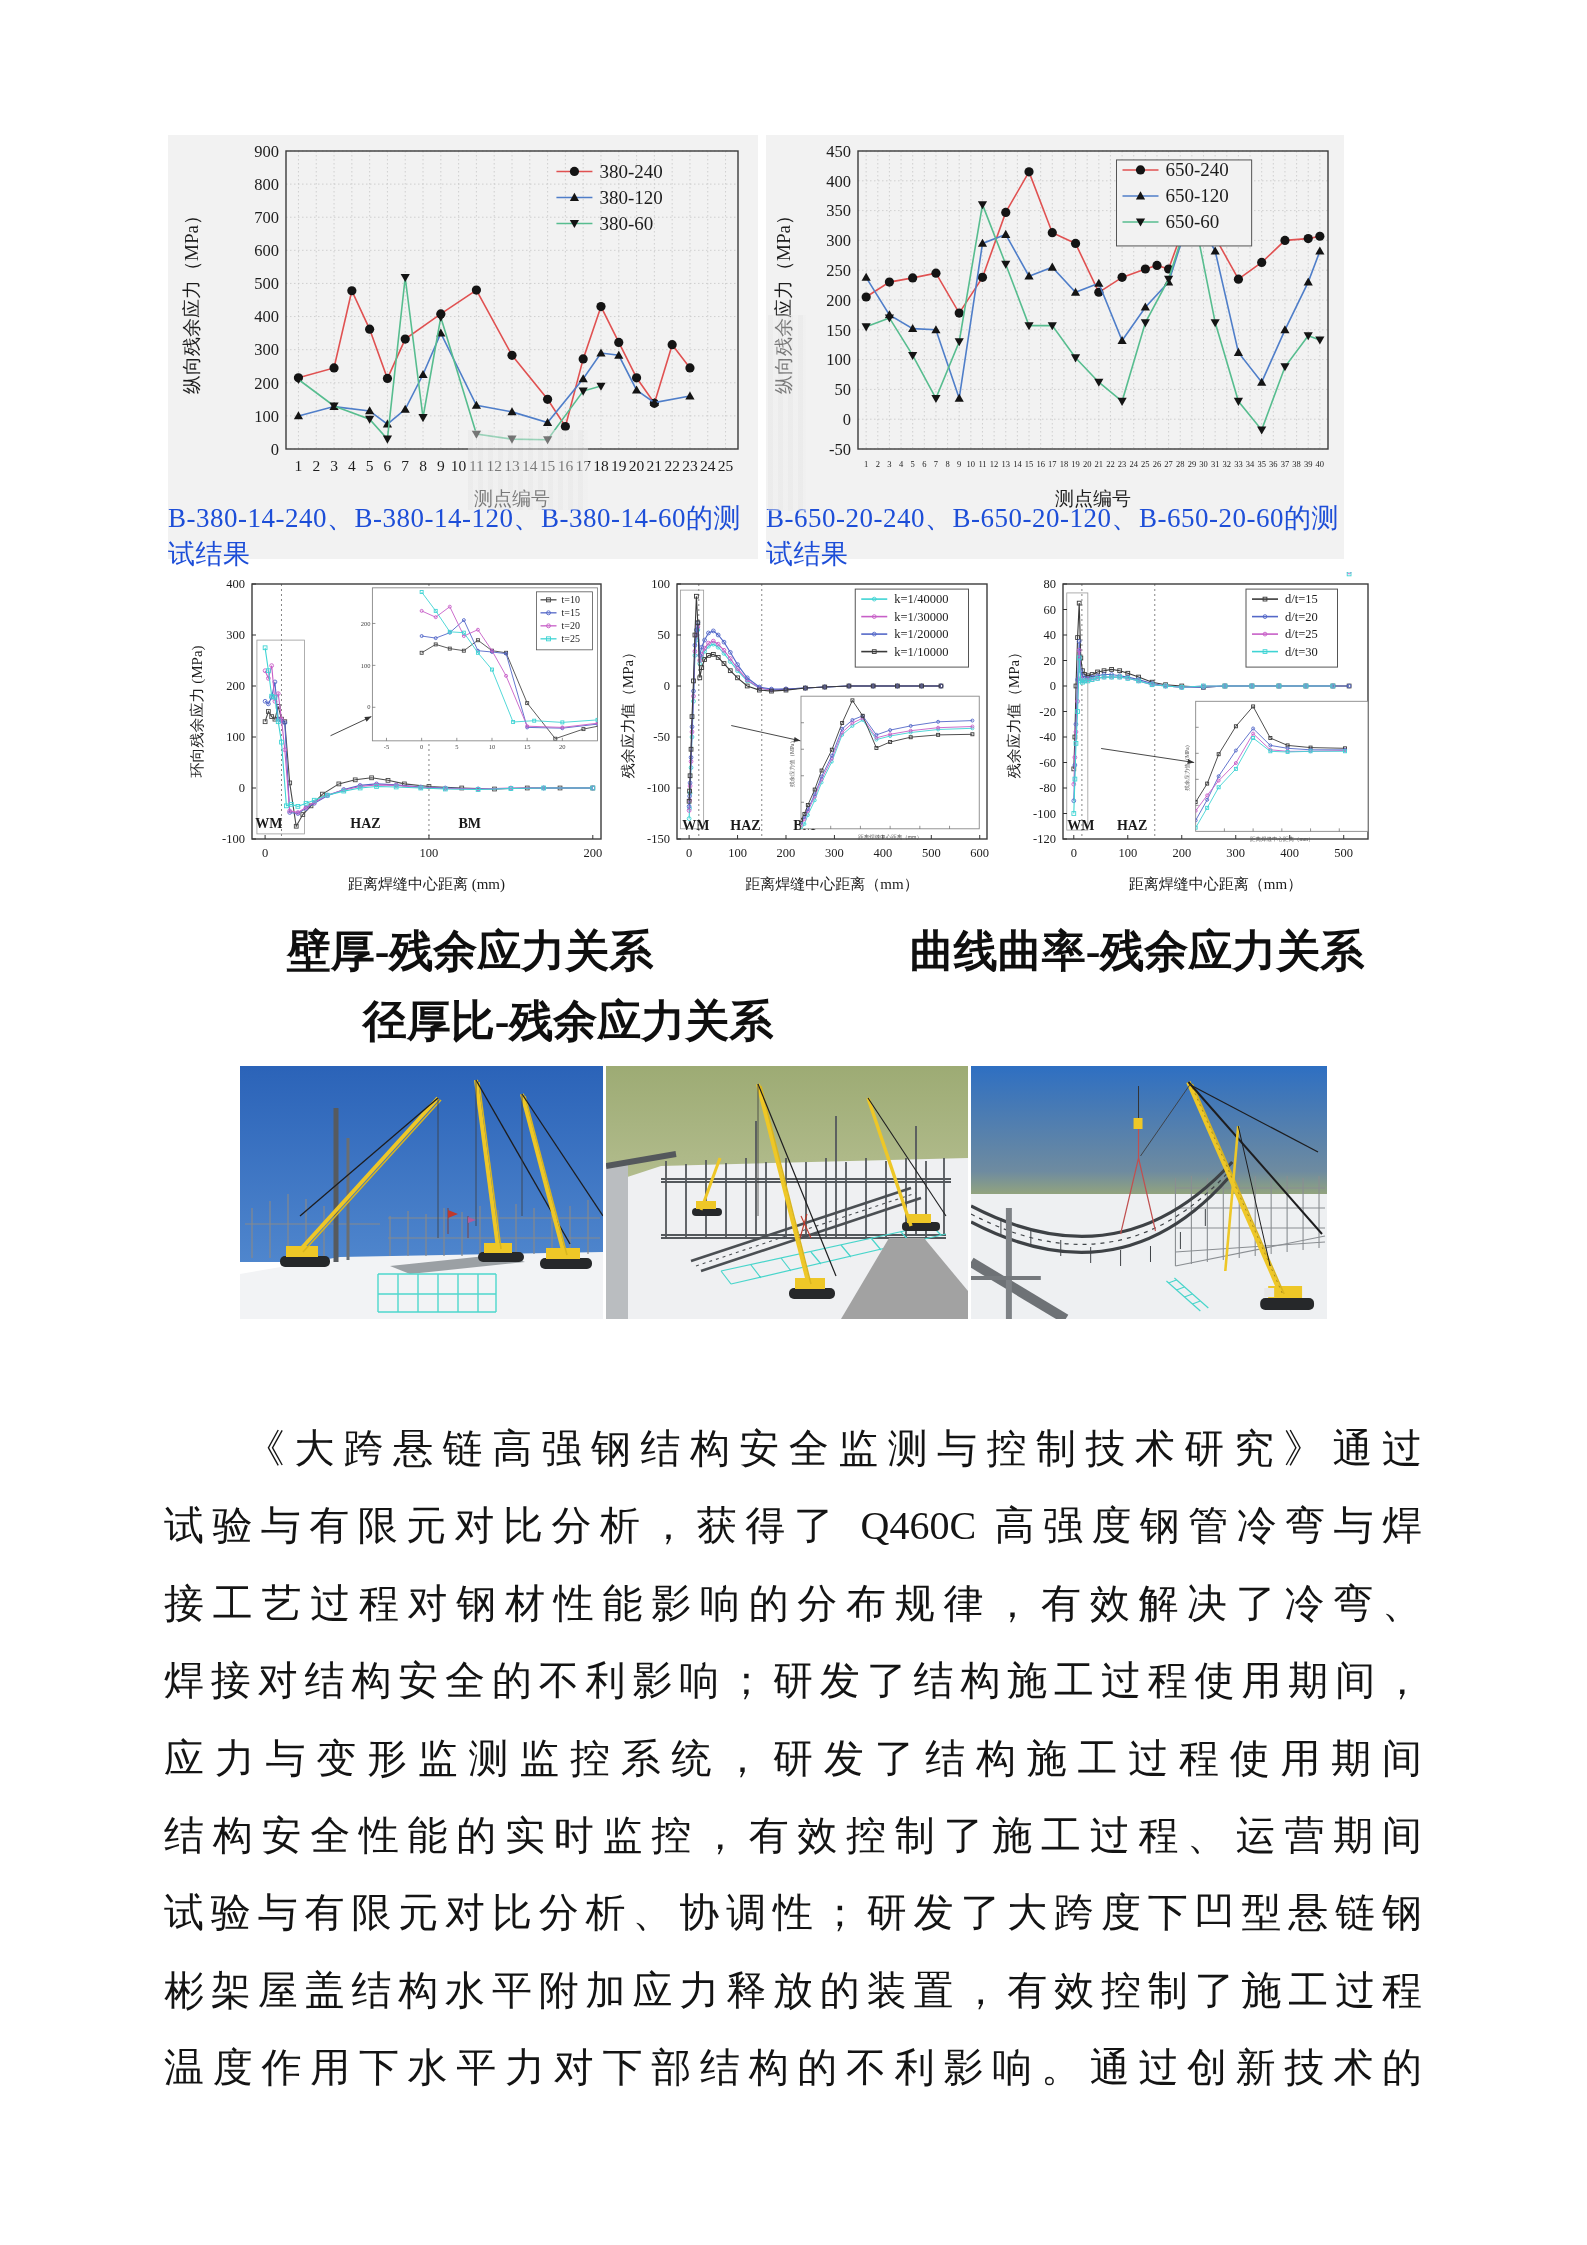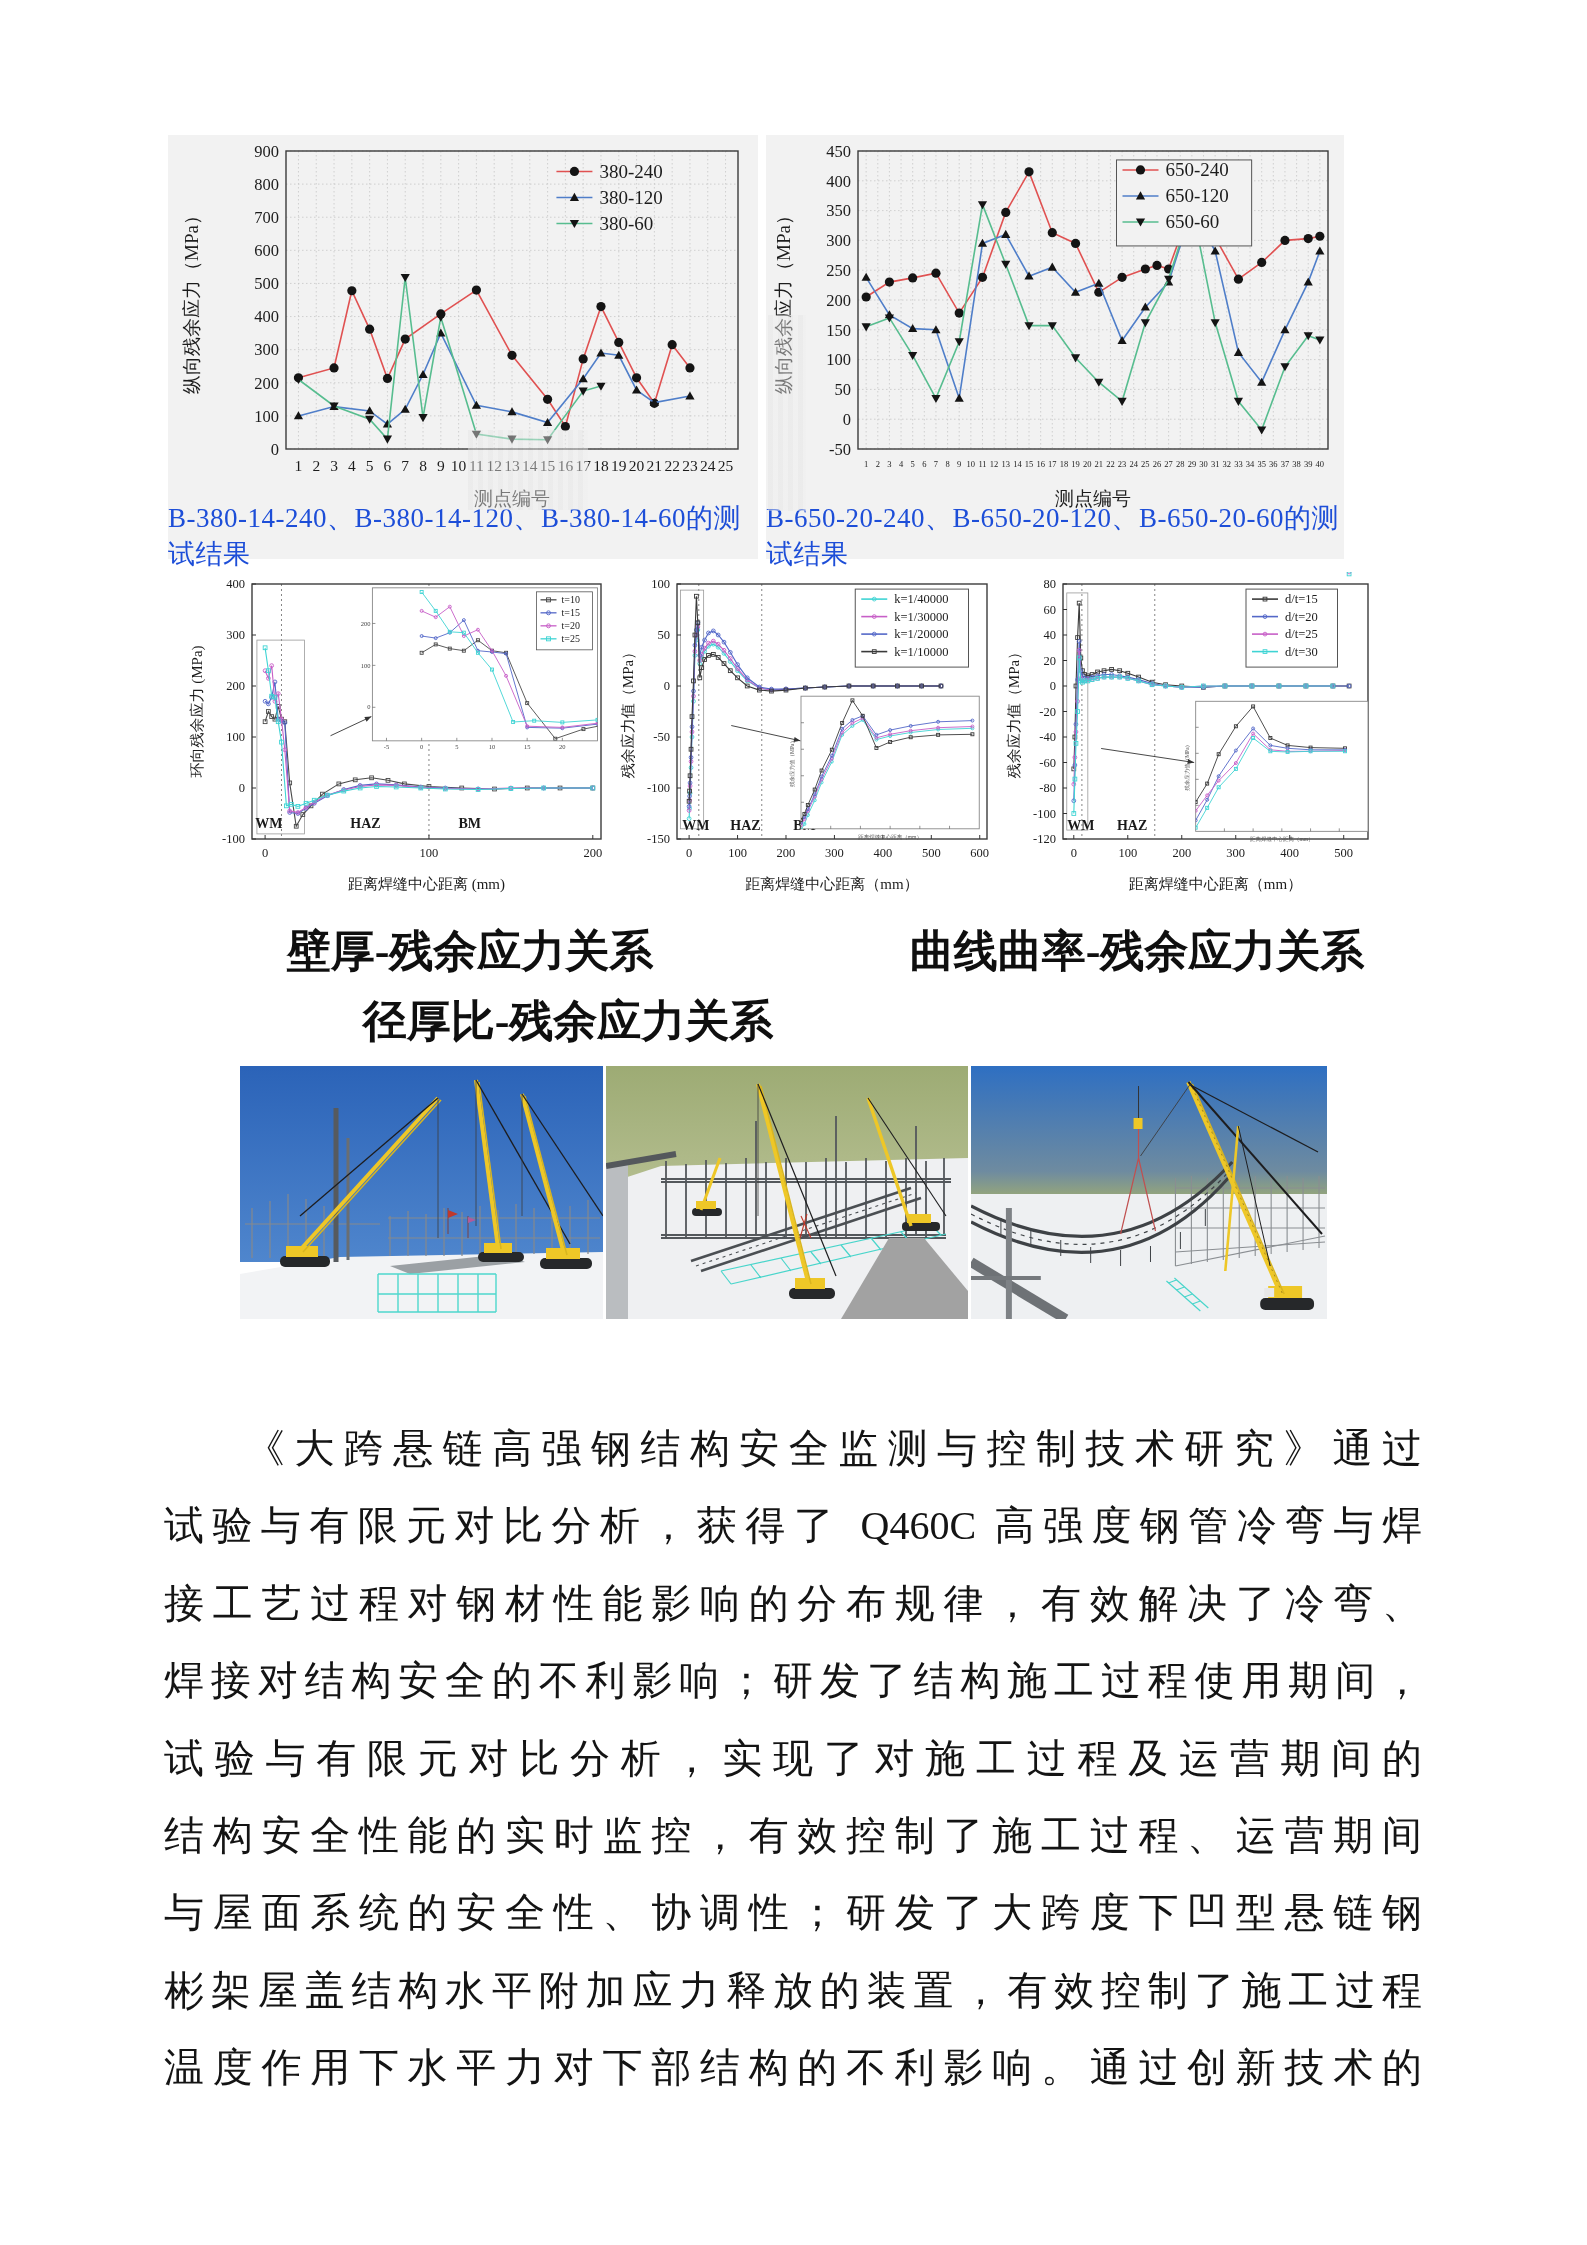--- a/index.html
+++ b/index.html
@@ -1212,20 +1212,20 @@
         </g>
       </svg>
     </div>
   </div>
 
   <div class="paragraph">
       <div class="pline first">《大跨悬链高强钢结构安全监测与控制技术研究》通过</div>
       <div class="pline">试验与有限元对比分析，获得了 Q460C 高强度钢管冷弯与焊</div>
       <div class="pline">接工艺过程对钢材性能影响的分布规律，有效解决了冷弯、</div>
       <div class="pline">焊接对结构安全的不利影响；研发了结构施工过程使用期间，</div>
-      <div class="pline">试验与有限元对比分析，实现了对施工过程及运营期间的</div>
+      <div class="pline">应力与变形监测监控系统，研发了结构施工过程使用期间</div>
       <div class="pline">结构安全性能的实时监控，有效控制了施工过程、运营期间</div>
-      <div class="pline">与屋面系统的安全性、协调性；研发了大跨度下凹型悬链钢</div>
+      <div class="pline">试验与有限元对比分析、协调性；研发了大跨度下凹型悬链钢</div>
       <div class="pline">彬架屋盖结构水平附加应力释放的装置，有效控制了施工过程</div>
       <div class="pline">温度作用下水平力对下部结构的不利影响。通过创新技术的</div>
     </div>
 
 </div>
 
 </body></html>

